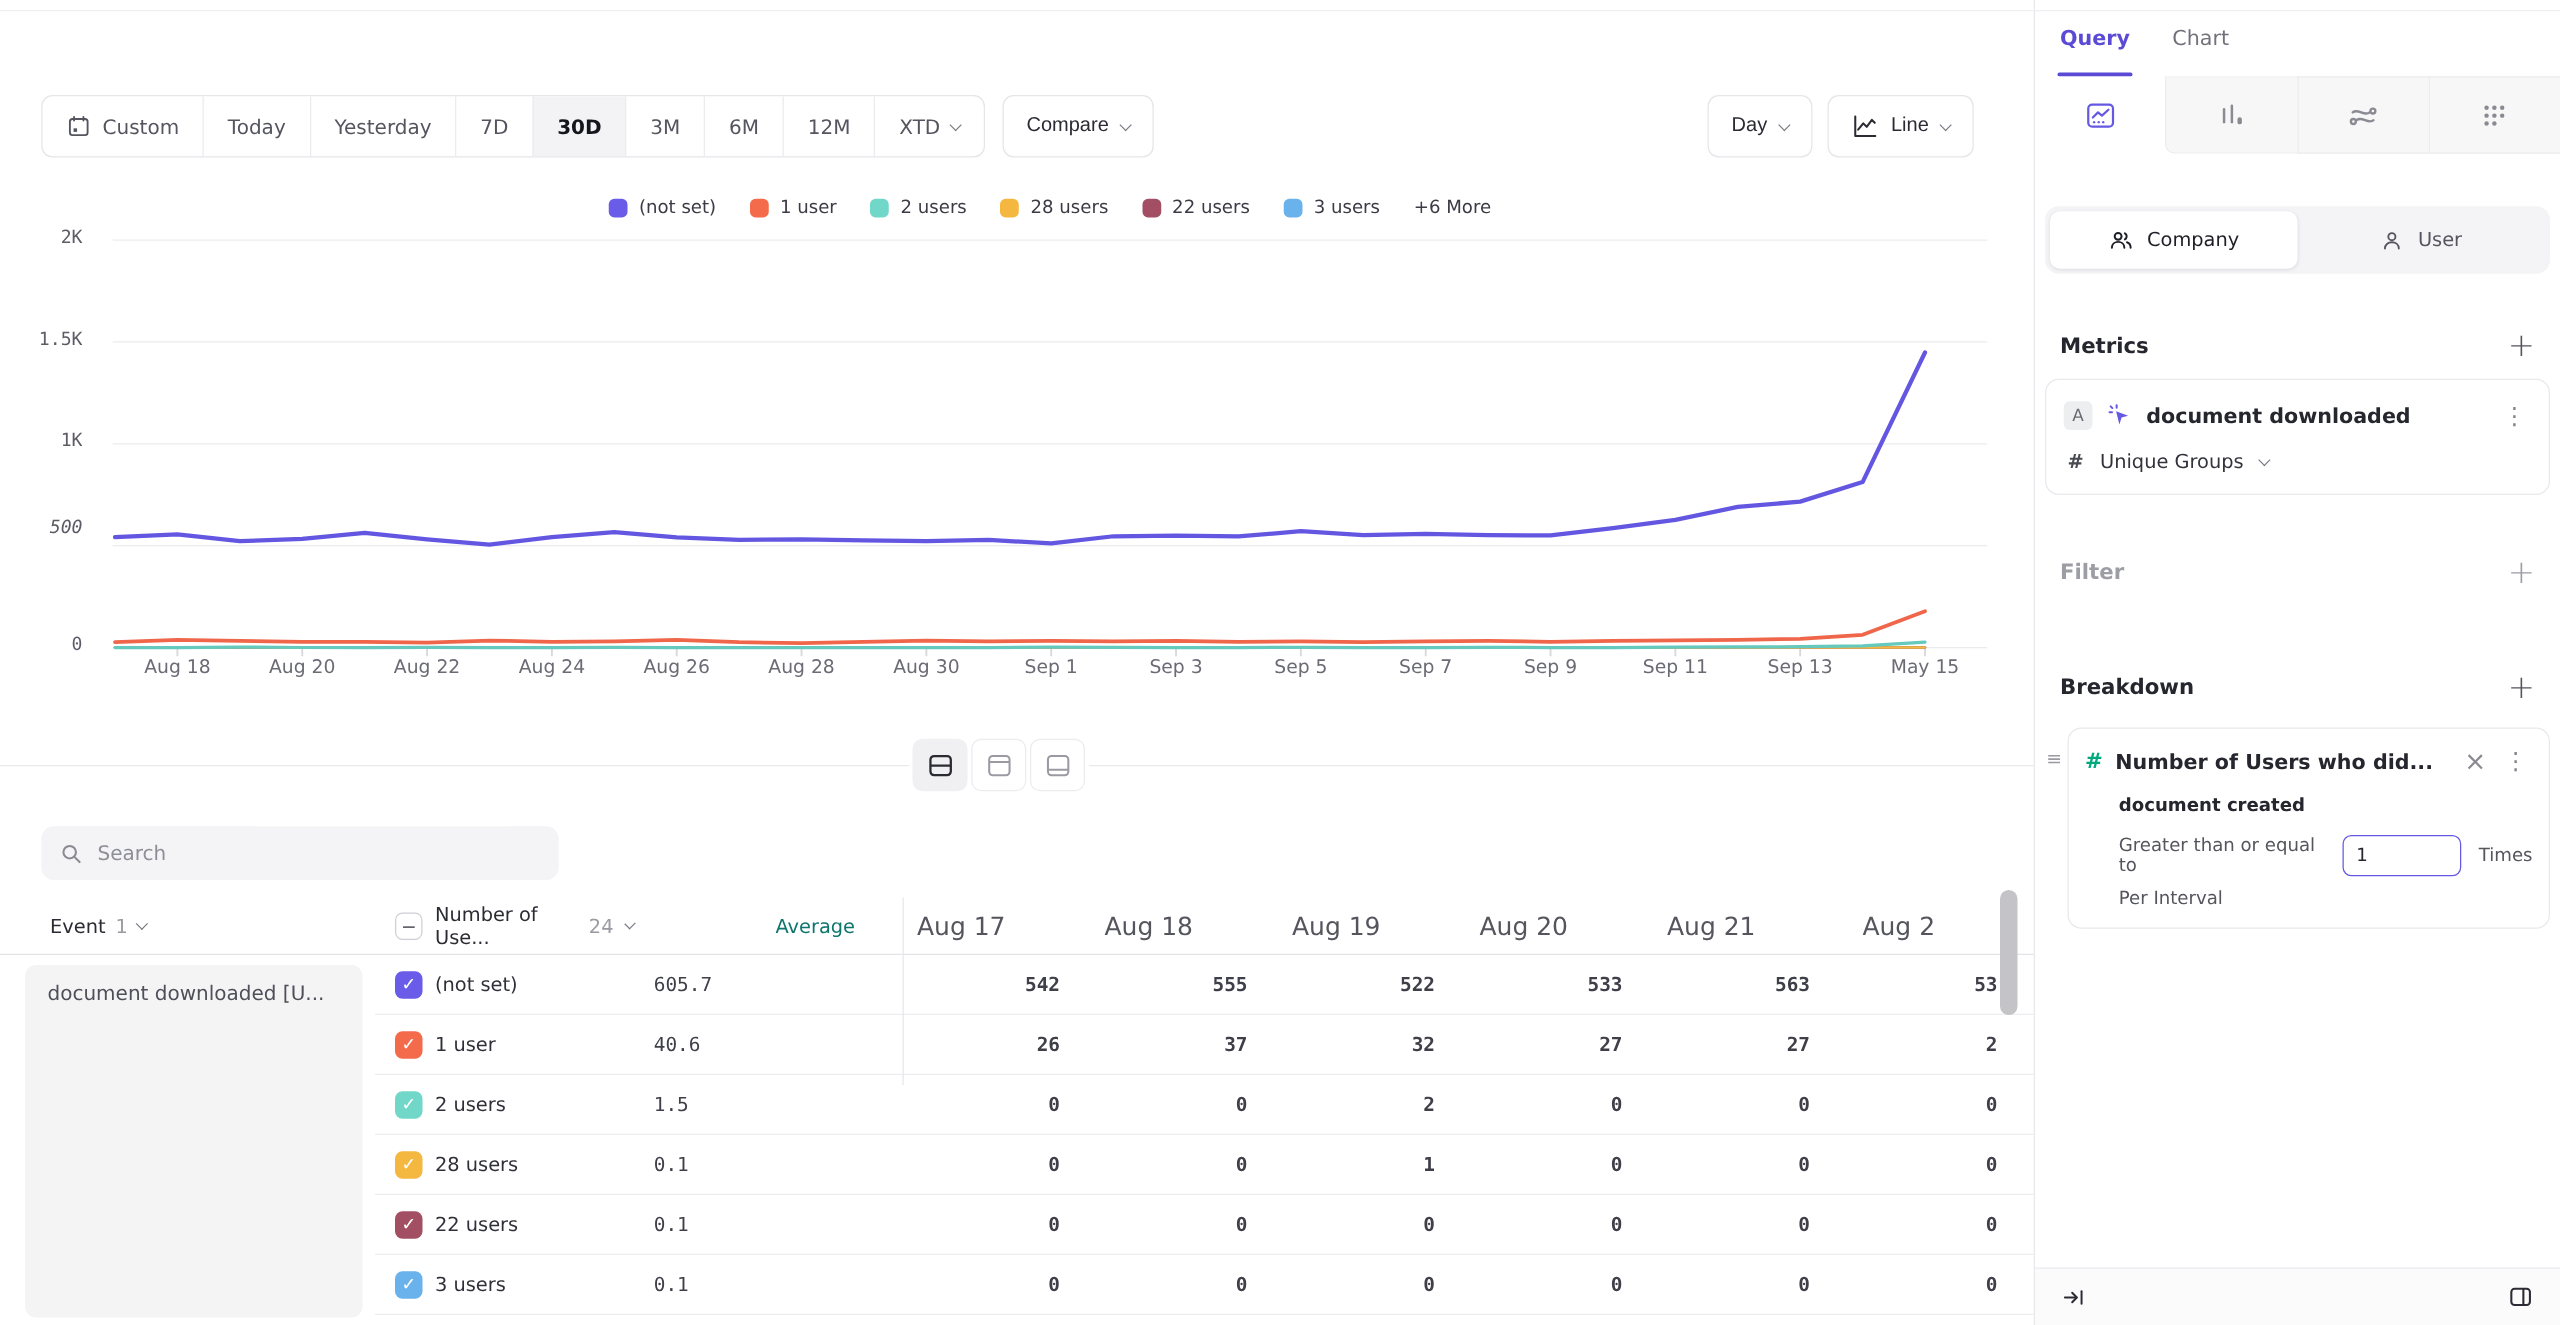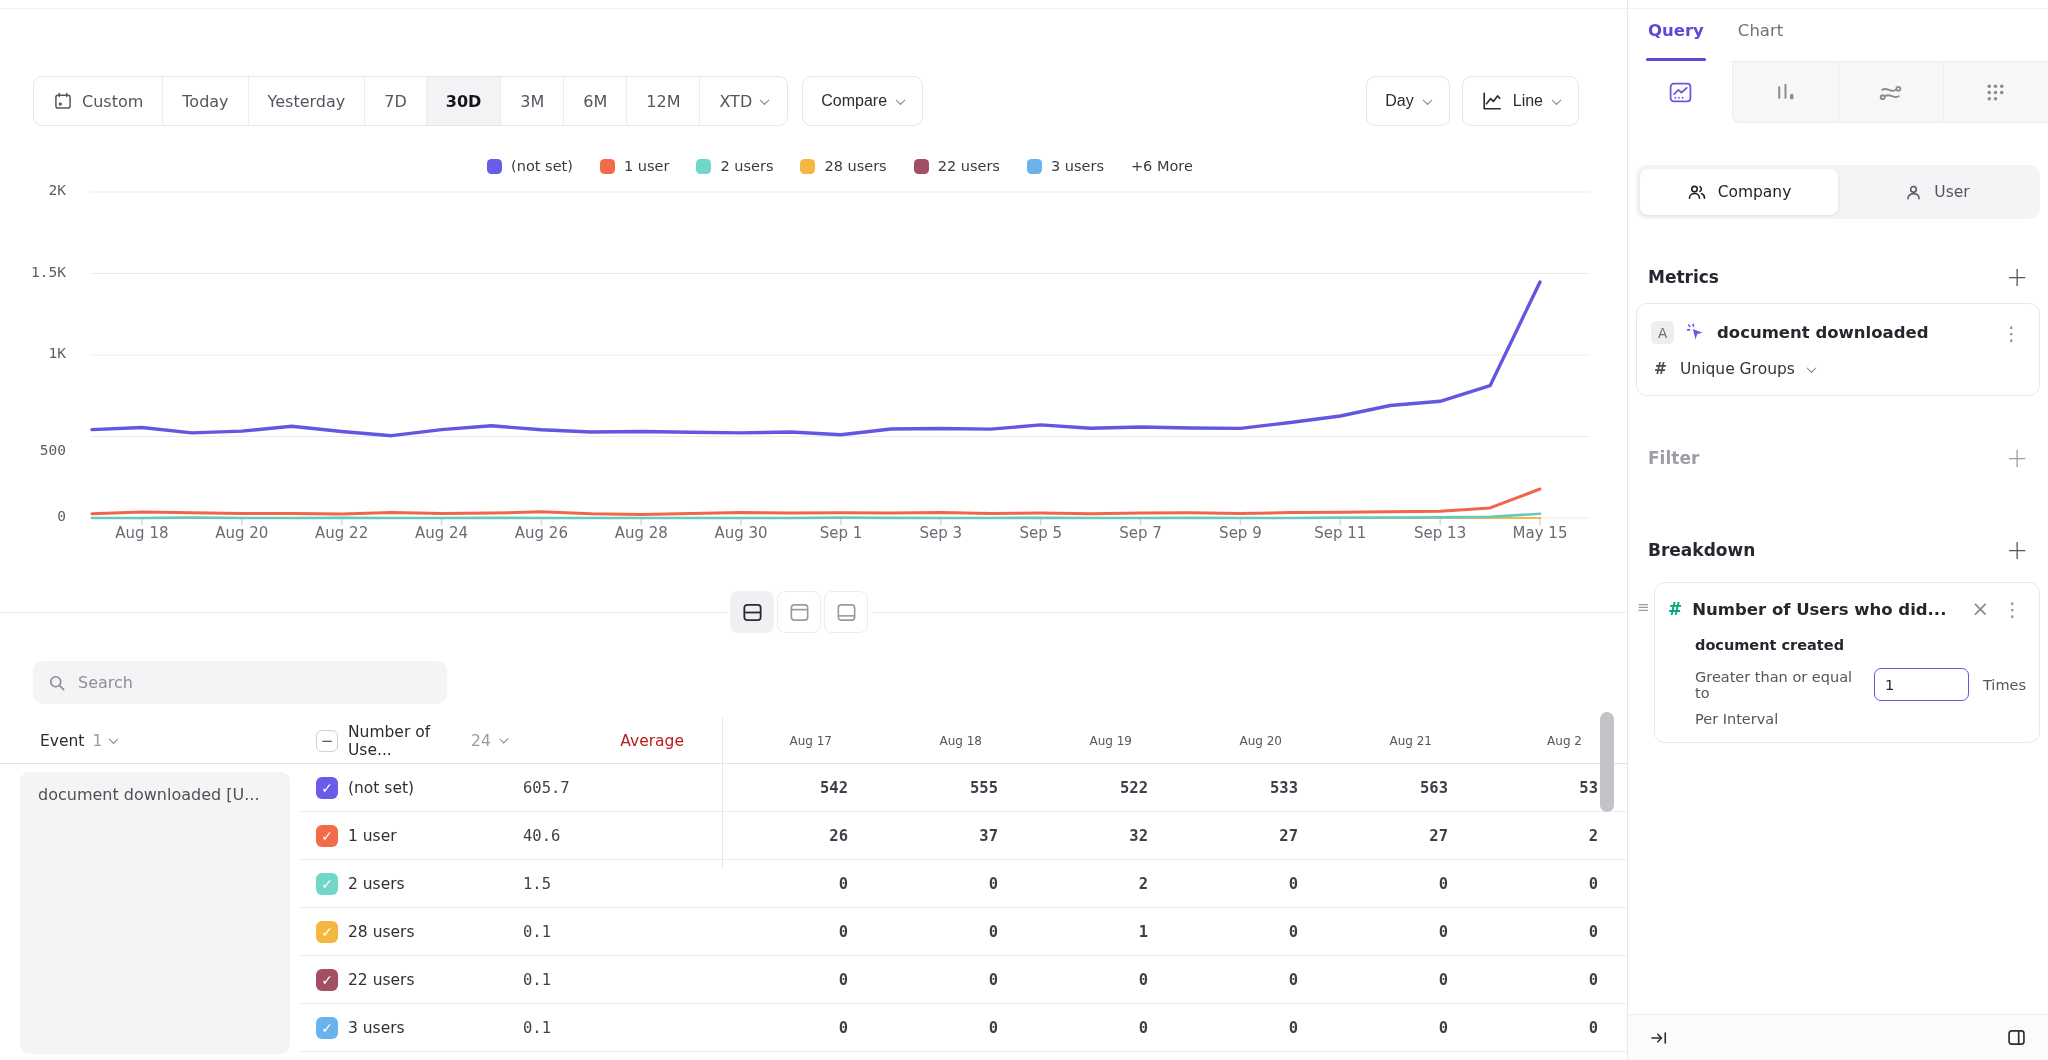--- a/index.html
+++ b/index.html
@@ -43,24 +43,24 @@
 
   
   .search-box { position:absolute; top:661px; left:33px; width:414px; height:43px; background:#f4f4f6; border-radius:10px; display:flex; align-items:center; padding:0 14px; gap:11px;}
   .search-box input { border:none; outline:none; background:transparent; font-size:16px; color:#2b2b34; width:100%; font-family:"DejaVu Sans", sans-serif;}
   .search-box input::placeholder { color:#8e8e97; }
 
   
   .thead { position:absolute; top:718px; left:0; width:1627px; height:46px; display:flex; align-items:center; border-bottom:1px solid #e4e4e8; font-size:15.5px; color:#2b2b34;}
   .th-event { flex:0 0 300px; padding-left:40px; display:flex; align-items:center; gap:8px;}
   .th-group { flex:0 0 207px; display:flex; align-items:center; gap:10px; padding-left:16px;}
-  .th-avg { flex:0 0 177px; text-align:right; color:#b91c1c;}
+  .th-avg { flex:0 0 177px; text-align:right; color:#0f766e;}
   .th-gap { flex:0 0 22px; }
   .count { color:#9a9aa2; }
-  .dcol { flex:0 0 150px; text-align:right; padding-right:24px; color:#55555e; font-size:12px;}
+  .dcol { flex:0 0 150px; text-align:center; padding-right:24px; color:#55555e; font-size:20px;}
   .cbox { width:22px; height:22px; border-radius:6px; border:1.5px solid #cfcfd6; background:#fff; display:flex; align-items:center; justify-content:center; color:#55555f; font-size:15px; cursor:pointer; flex:0 0 22px;}
   .tbody { position:absolute; top:764px; left:0; width:1627px; }
   .trow { display:flex; align-items:center; height:48px; margin-left:300px; border-bottom:1px solid #ededf1; }
   .trow .ck { margin-left:16px; width:22px; height:22px; border-radius:6px; display:flex; align-items:center; justify-content:center; color:#fff; font-size:14px; cursor:pointer; flex:0 0 22px;}
   .trow .lbl { margin-left:10px; flex:0 0 175px; font-size:15.5px; color:#2f2f39; }
   .num { font-family:"DejaVu Sans Mono", monospace; font-size:15.5px; color:#3f3f49; }
   .trow .avg { flex:0 0 177px; text-align:left; }
   .trow .dval { flex:0 0 150px; text-align:right; padding-right:24px;font-weight:bold; }
   .event-cell { position:absolute; top:772px; left:20px; width:270px; height:282px; background:#f4f4f5; border-radius:9px; padding:13px 18px; font-size:16px; color:#4f4f59; overflow:hidden; white-space:nowrap; cursor:pointer;}
   .vline { position:absolute; top:718px; bottom:0; left:722px; width:1px; background:#e7e7eb; }
@@ -194,21 +194,21 @@
         </div>
         <div class="lg-item">
           <span class="chip" style="background:#6ab2ec"></span>
           <span>3 users</span>
         </div>
         <div class="lg-more">+6 More</div>
       </div>
 
     <div class="y-labels">
         <span style="top: 322px;">0</span>
-        <span style="top: 256px;">500</span>
+        <span style="top: 228px; font-style: italic;">500</span>
         <span style="top: 159px;">1K</span>
         <span style="top: 77.5px;">1.5K</span>
         <span style="top: -4px;">2K</span>
       </div>
     <svg class="chart-svg" width="1500" height="350" viewBox="0 0 1500 350">
         <line x1="0" x2="1500" y1="332" y2="332" stroke="#ececf0" stroke-width="1"></line>
         <line x1="0" x2="1500" y1="250.5" y2="250.5" stroke="#ececf0" stroke-width="1"></line>
         <line x1="0" x2="1500" y1="169" y2="169" stroke="#ececf0" stroke-width="1"></line>
         <line x1="0" x2="1500" y1="87.5" y2="87.5" stroke="#ececf0" stroke-width="1"></line>
         <line x1="0" x2="1500" y1="6" y2="6" stroke="#ececf0" stroke-width="1"></line>

